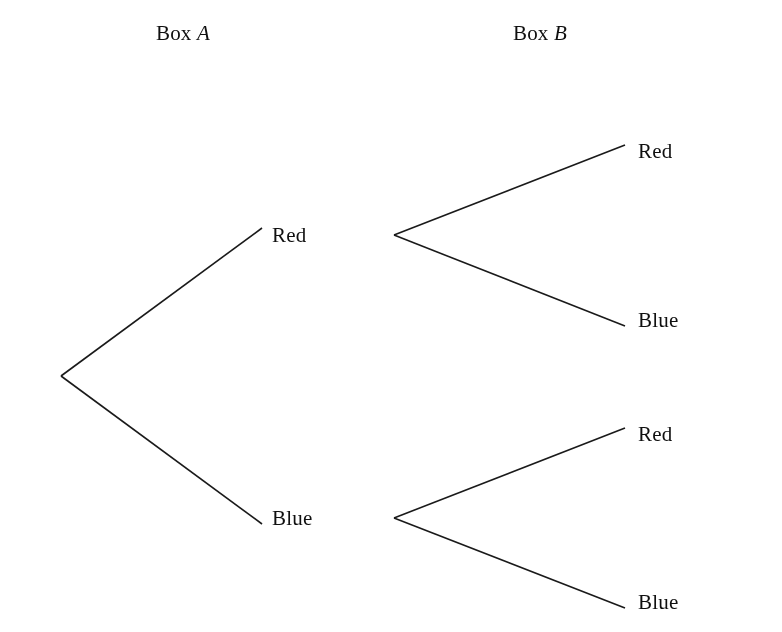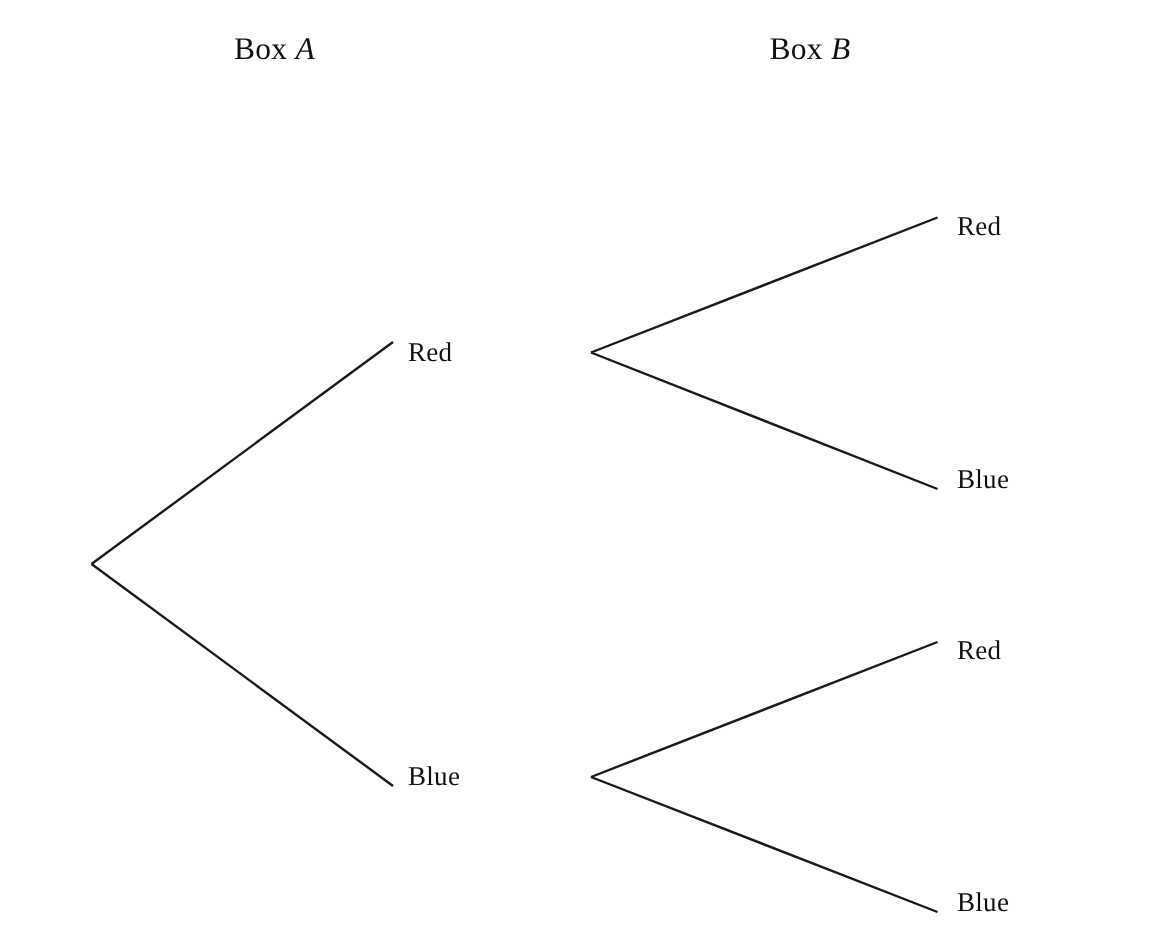--- a/index.html
+++ b/index.html
@@ -36,21 +36,21 @@
     color: #101010;
     white-space: nowrap;
     transform: translate(-50%, -50%);
     letter-spacing: 0.2px;
   }
   .col-header .ital {
     font-style: italic;
   }
   .node-label {
     position: absolute;
-    font-size: 18px;
+    font-size: 21px;
     color: #101010;
     white-space: nowrap;
     transform: translateY(-50%);
     letter-spacing: 0.2px;
   }
 </style>
 </head>
 <body>
 
 <div id="stage">

